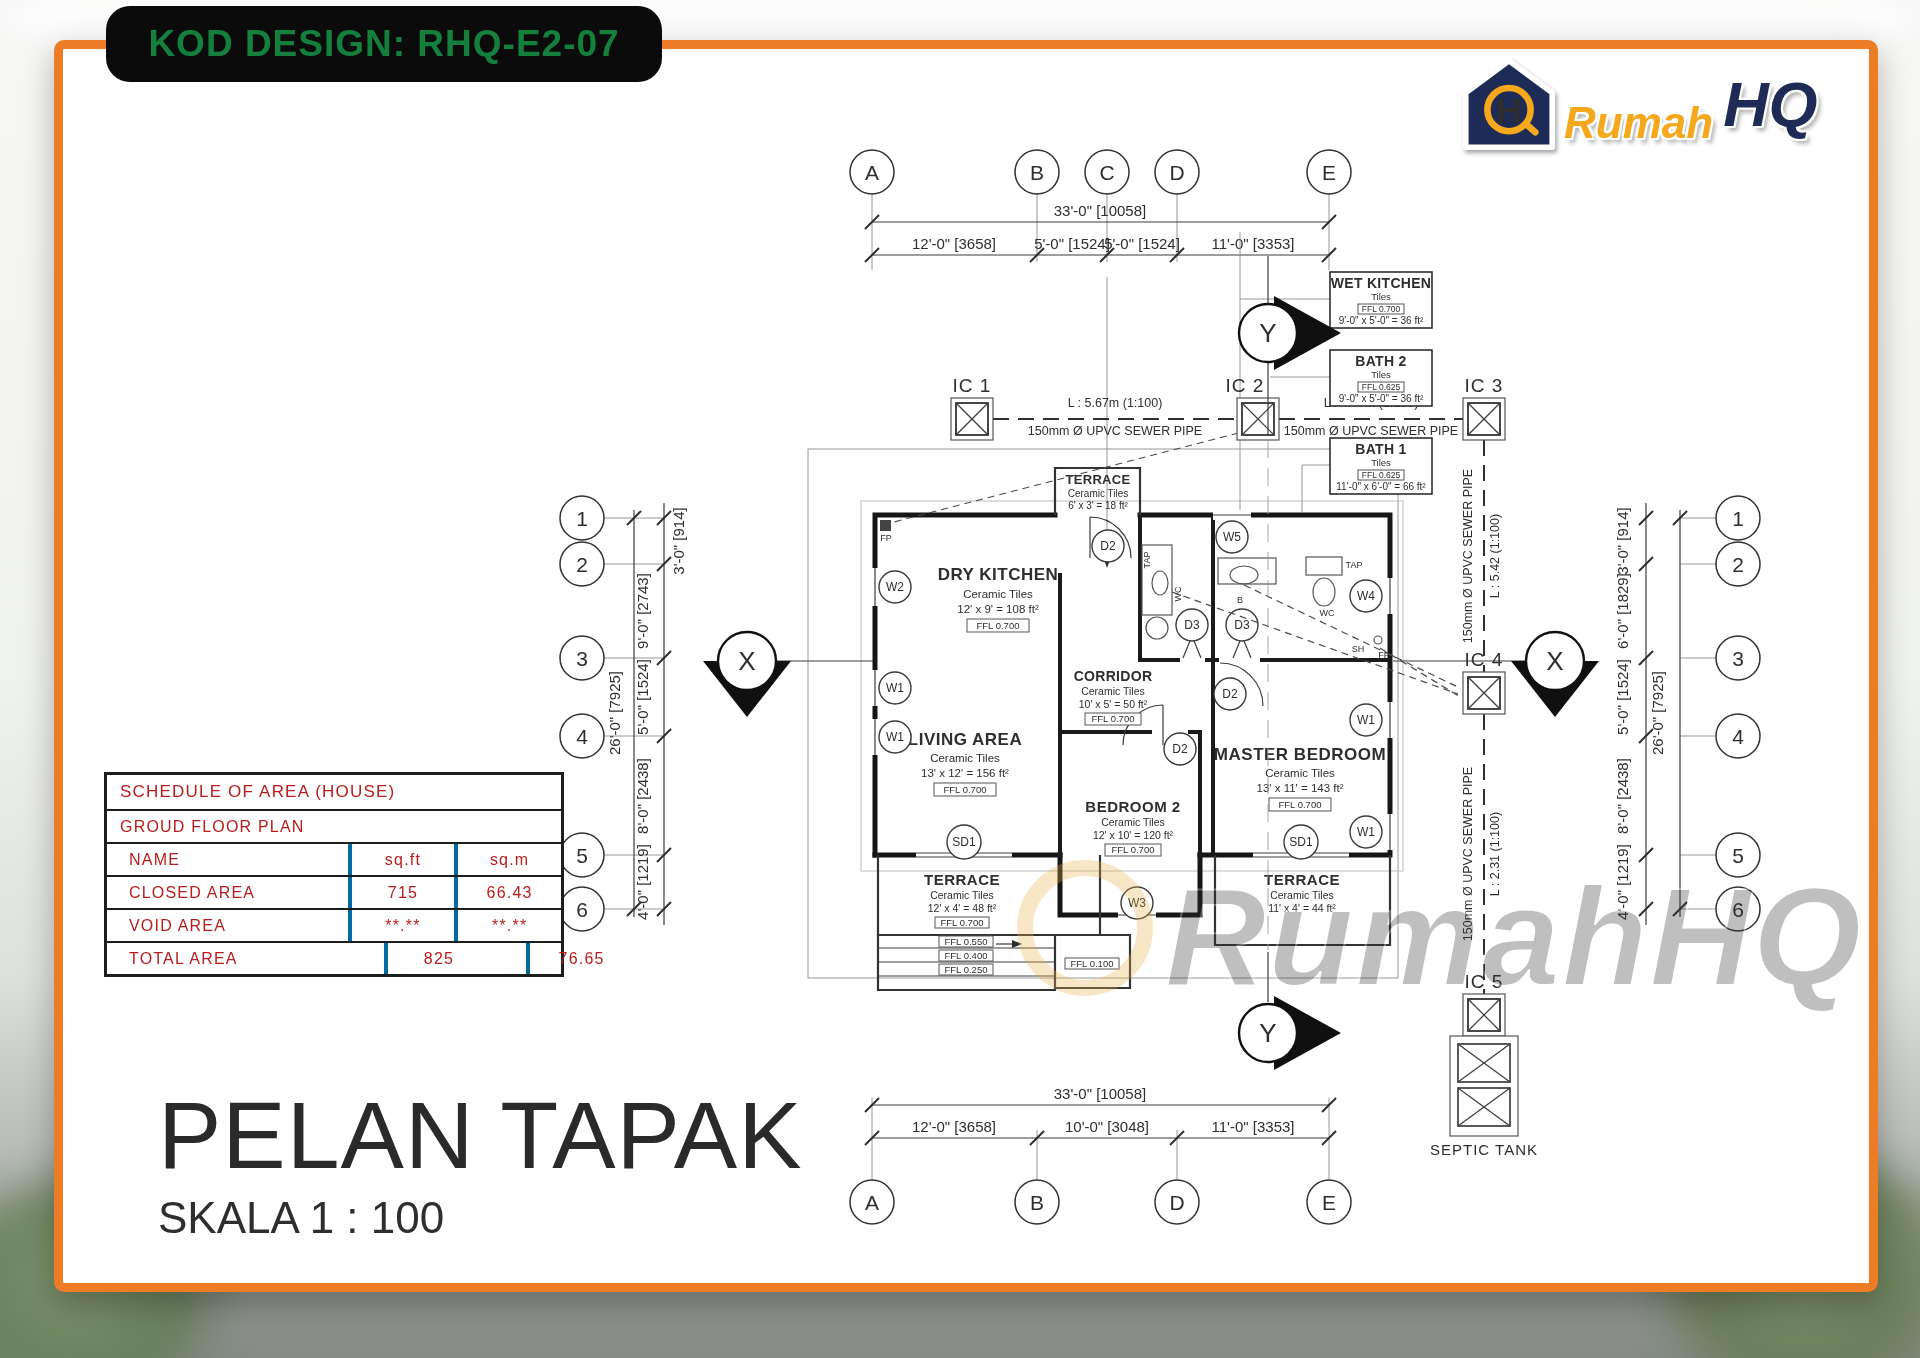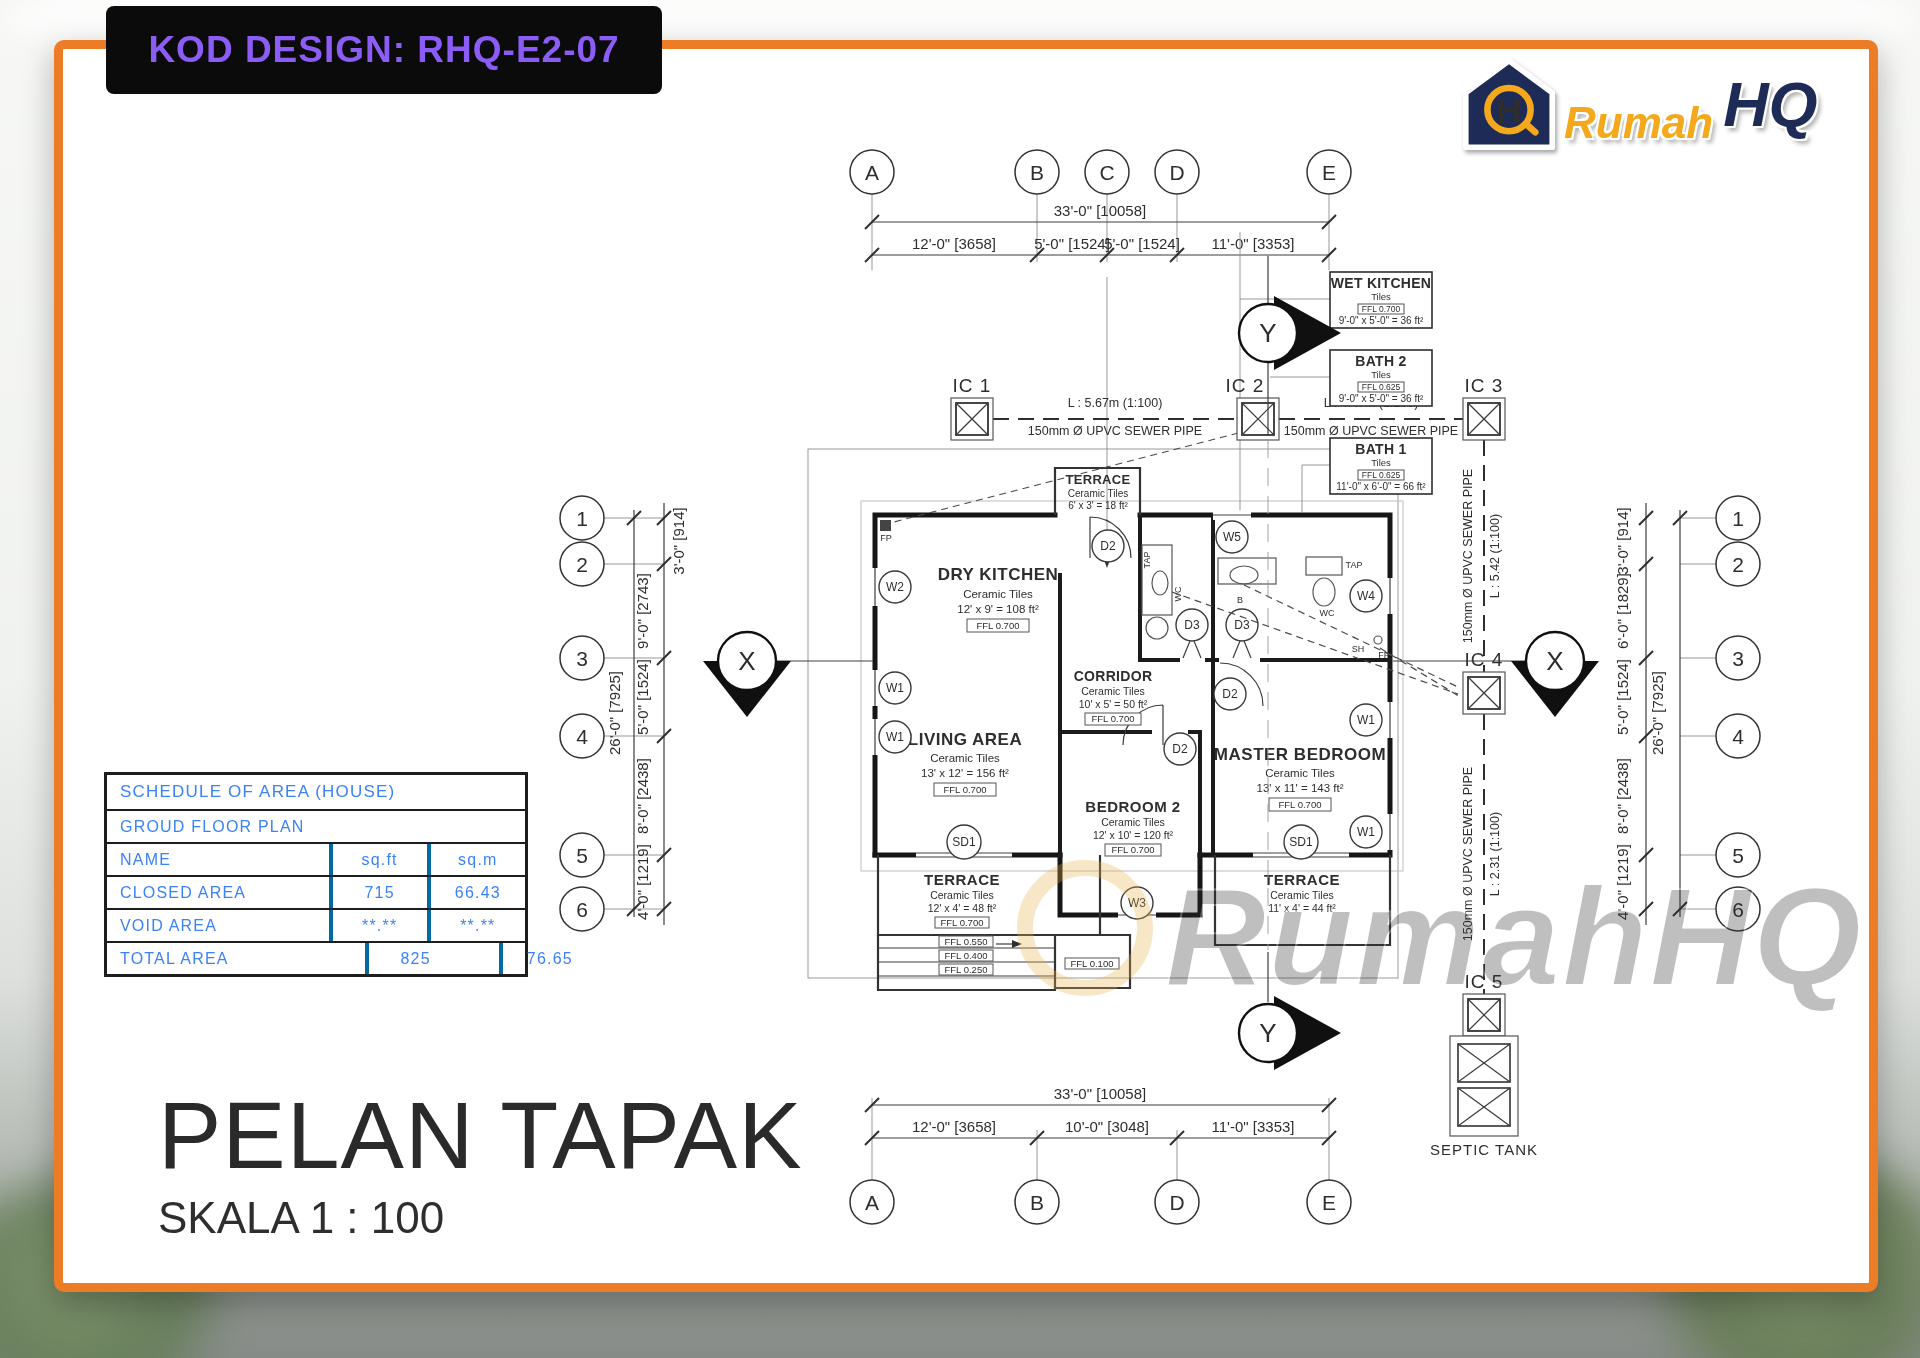--- a/index.html
+++ b/index.html
@@ -8,38 +8,38 @@
     background:linear-gradient(180deg,#f7f8f6 0%,#f0f2ef 50%,#dde0dc 72%,#b3b8b3 86%,#8f948f 96%,#868b87 100%);}
   .blob{position:absolute;filter:blur(22px);border-radius:50%;}
   .blob.bush-left{left:-60px;bottom:-50px;width:300px;height:230px;
     background:radial-gradient(circle at 45% 45%,#7d9468 0%,#5f7a52 55%,rgba(95,122,82,0) 75%);opacity:.85;}
   .blob.bush-right{right:-50px;bottom:-40px;width:330px;height:240px;
     background:radial-gradient(circle at 50% 45%,#7b9368 0%,#62794f 55%,rgba(98,121,79,0) 75%);opacity:.85;}
   .blob.sky{left:0;top:-60px;width:1920px;height:160px;background:linear-gradient(#ffffff,rgba(255,255,255,0));filter:blur(10px);}
   .sheet{position:absolute;left:54px;top:40px;width:1824px;height:1252px;box-sizing:border-box;
     background:#ffffff;border:9px solid #EC7C25;border-radius:10px;
     box-shadow:0 12px 32px rgba(0,0,0,.28);}
-  .badge{position:absolute;left:106px;top:6px;width:556px;height:88px;background:#0b0b0b;
-    border-radius:8px;display:flex;align-items:center;justify-content:center;
-    color:#8b5cf6;font-size:37px;font-weight:bold;letter-spacing:1px;z-index:5;}
+  .badge{position:absolute;left:106px;top:6px;width:556px;height:76px;background:#0b0b0b;
+    border-radius:24px;display:flex;align-items:center;justify-content:center;
+    color:#15803d;font-size:37px;font-weight:bold;letter-spacing:1px;z-index:5;}
   .logo{position:absolute;left:1462px;top:54px;height:100px;display:flex;align-items:center;gap:8px;z-index:5;}
   .logo svg{filter:drop-shadow(2px 3px 2px rgba(0,0,0,.35));}
   .logo-rumah{font-size:44px;font-style:italic;font-weight:bold;color:#F5A81C;letter-spacing:0px;
     text-shadow:-2px -2px 0 #fff,2px -2px 0 #fff,-2px 2px 0 #fff,2px 2px 0 #fff,4px 5px 4px rgba(0,0,0,.30);margin-top:38px;}
   .logo-hq{font-size:63px;font-style:italic;font-weight:bold;color:#1D2B56;margin-left:2px;
     text-shadow:-2px -2px 0 #fff,2px -2px 0 #fff,-2px 2px 0 #fff,2px 2px 0 #fff,4px 5px 4px rgba(0,0,0,.30);}
   .drawing{position:absolute;left:0;top:0;z-index:3;pointer-events:none;}
   
-  .area-table{position:absolute;left:104px;top:772px;width:424px;background:#fff;border:3px solid #1d1d1d;
-    color:#3b82f6;letter-spacing:1.2px;z-index:4;box-sizing:border-box;}
+  .area-table{position:absolute;left:104px;top:772px;width:460px;background:#fff;border:3px solid #1d1d1d;
+    color:#b91c1c;letter-spacing:1.2px;z-index:4;box-sizing:border-box;}
   .tr-title{height:34px;line-height:34px;padding-left:13px;font-size:17px;border-bottom:2px solid #1d1d1d;}
   .tr-sub{height:31px;line-height:31px;padding-left:13px;font-size:16px;border-bottom:2px solid #1d1d1d;}
   .tr{display:flex;border-bottom:2px solid #1d1d1d;height:31px;font-size:16px;}
   .tr:last-child{border-bottom:none;gap:36px;}
-  .td-name{flex:0 0 53%;display:flex;align-items:center;padding-left:13px;box-sizing:border-box;}
+  .td-name{flex:0 0 53%;display:flex;align-items:center;padding-left:22px;box-sizing:border-box;}
   .td-ft,.td-m{flex:0 0 23.5%;display:flex;align-items:center;justify-content:center;border-left:4px solid #0369a1;box-sizing:border-box;}
   
   .title-block{position:absolute;left:118px;top:1088px;z-index:4;color:#2a2a2a;margin-left:40px;}
   .title-main{font-size:95px;font-weight:400;letter-spacing:1px;line-height:1.0;}
   .title-scale{font-size:44px;font-weight:400;margin-top:10px;color:#2e2e2e;}
   
   text{font-family:"Liberation Sans",sans-serif;fill:#2e2e2e;}
   .t-dim{font-size:15px;}
   .t-bub{font-size:21px;}
   .t-room{font-size:17px;font-weight:bold;letter-spacing:.5px;}

